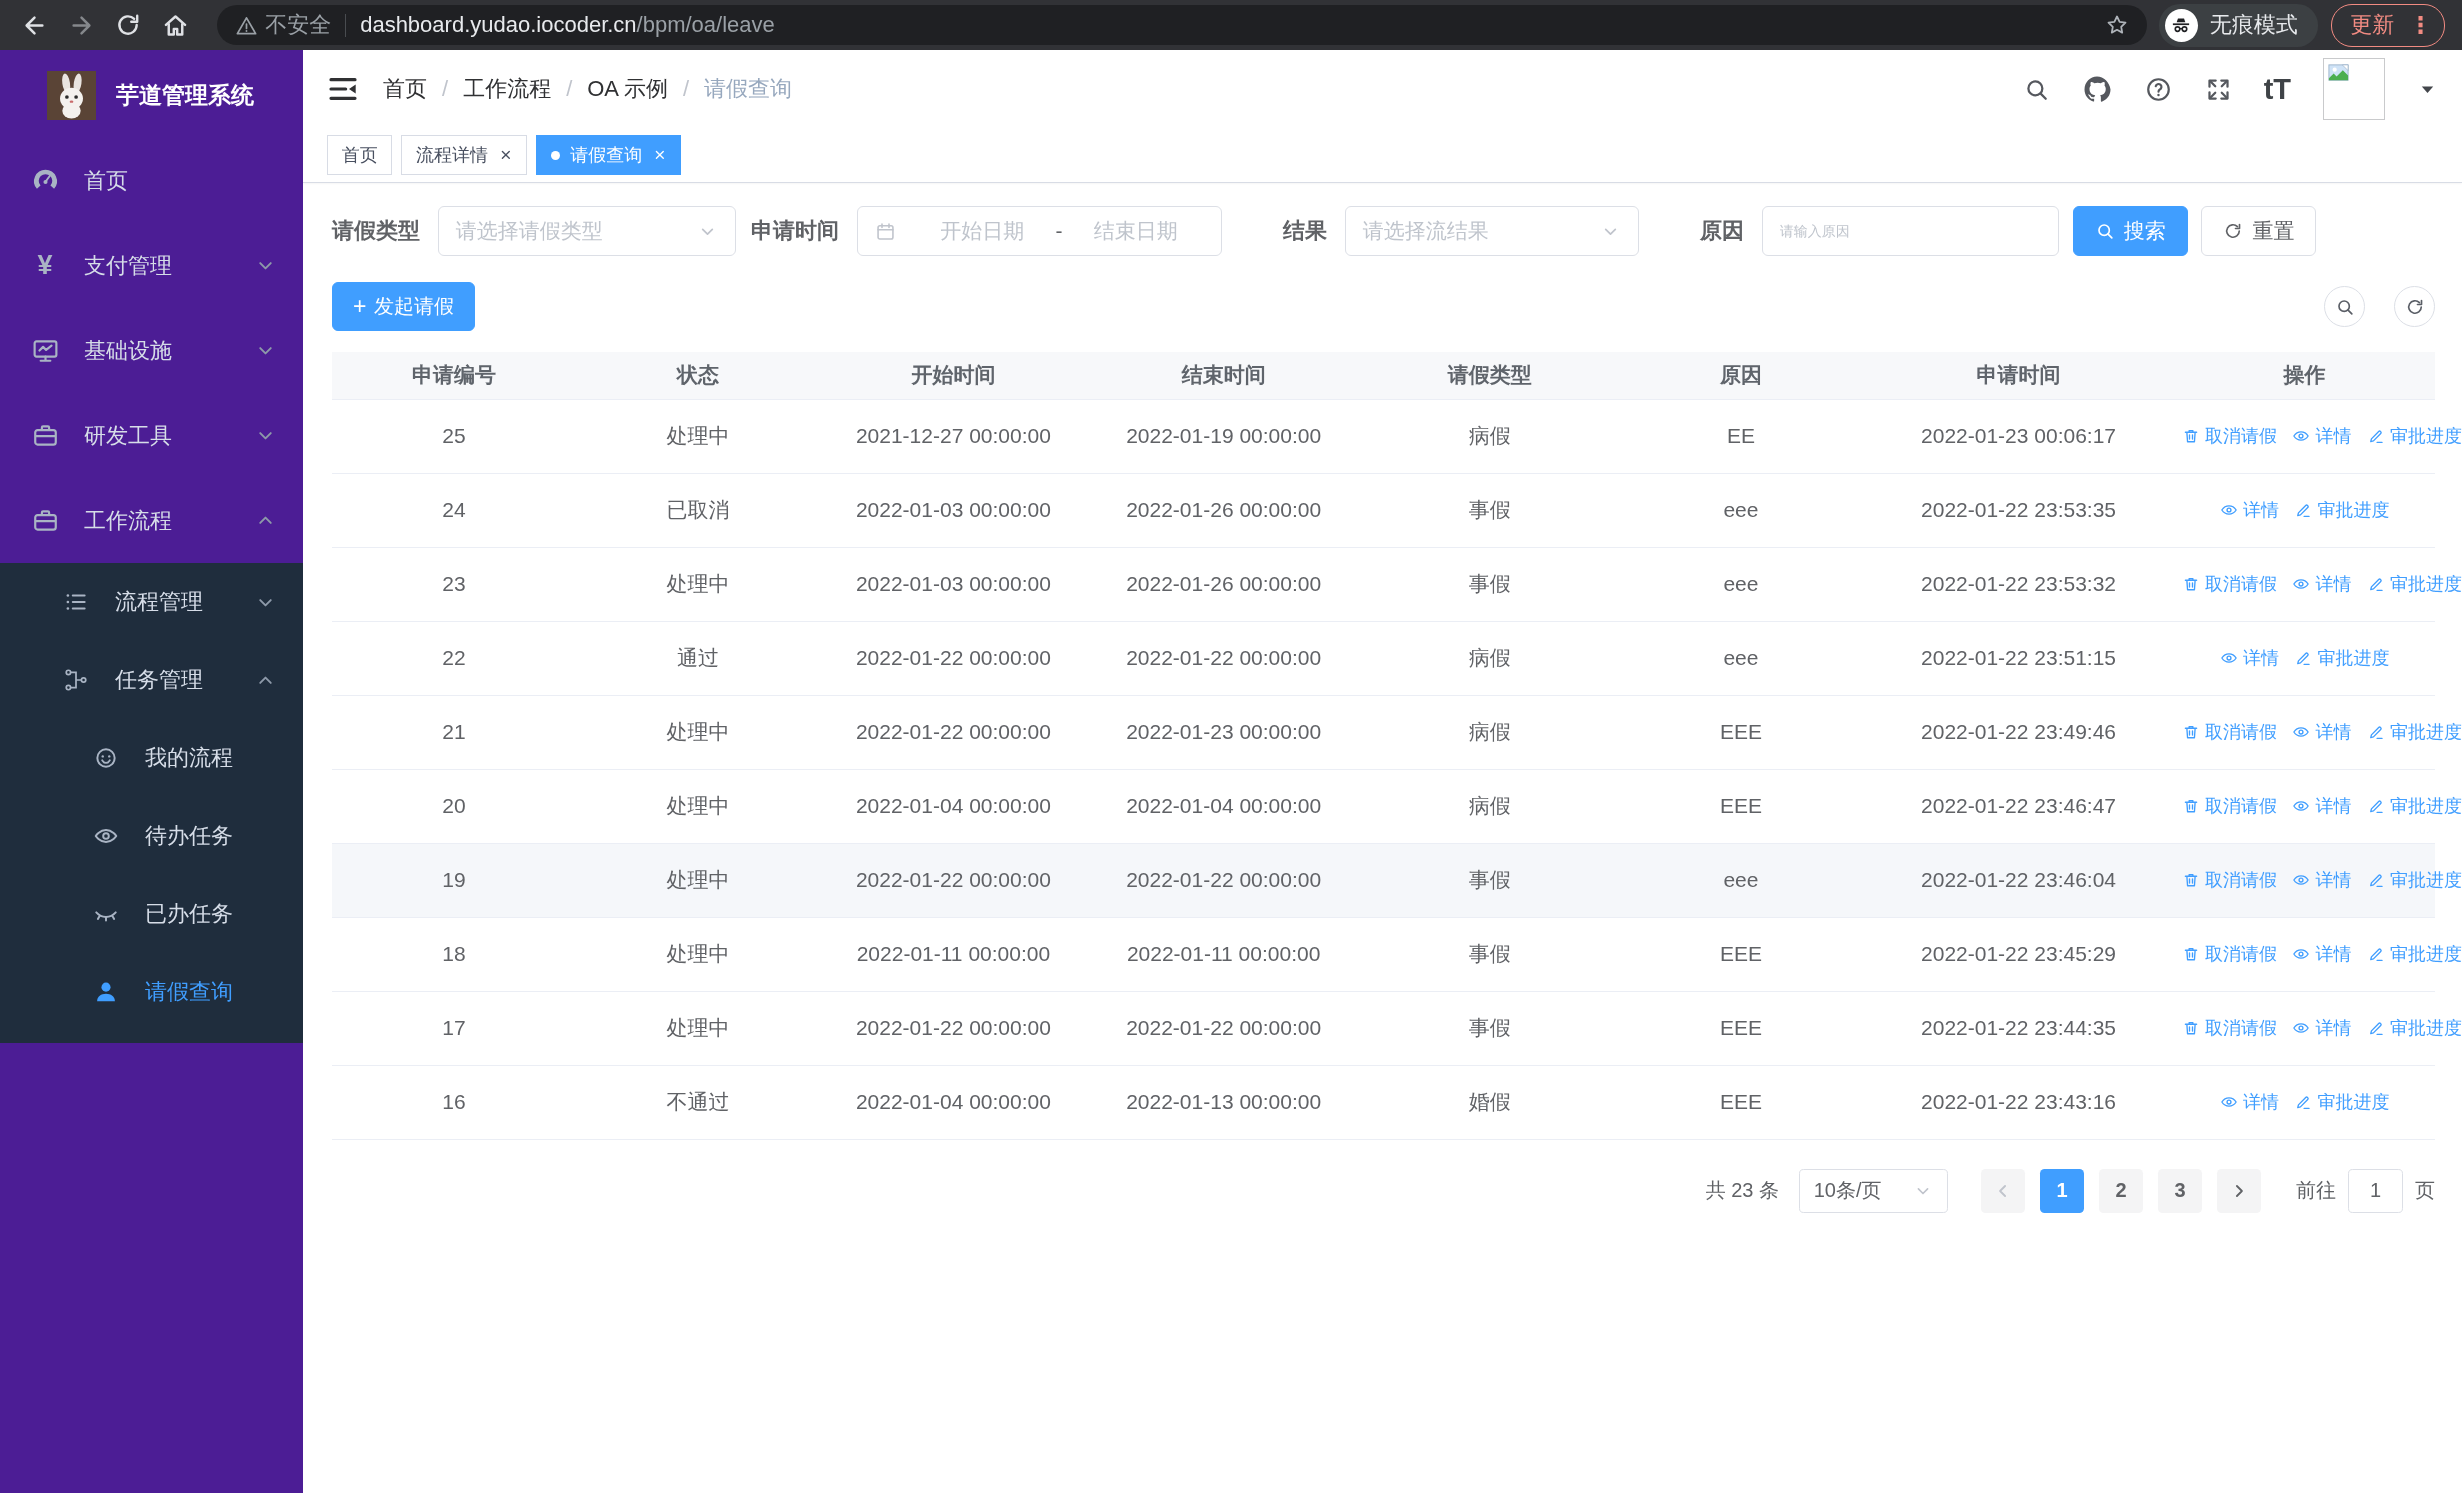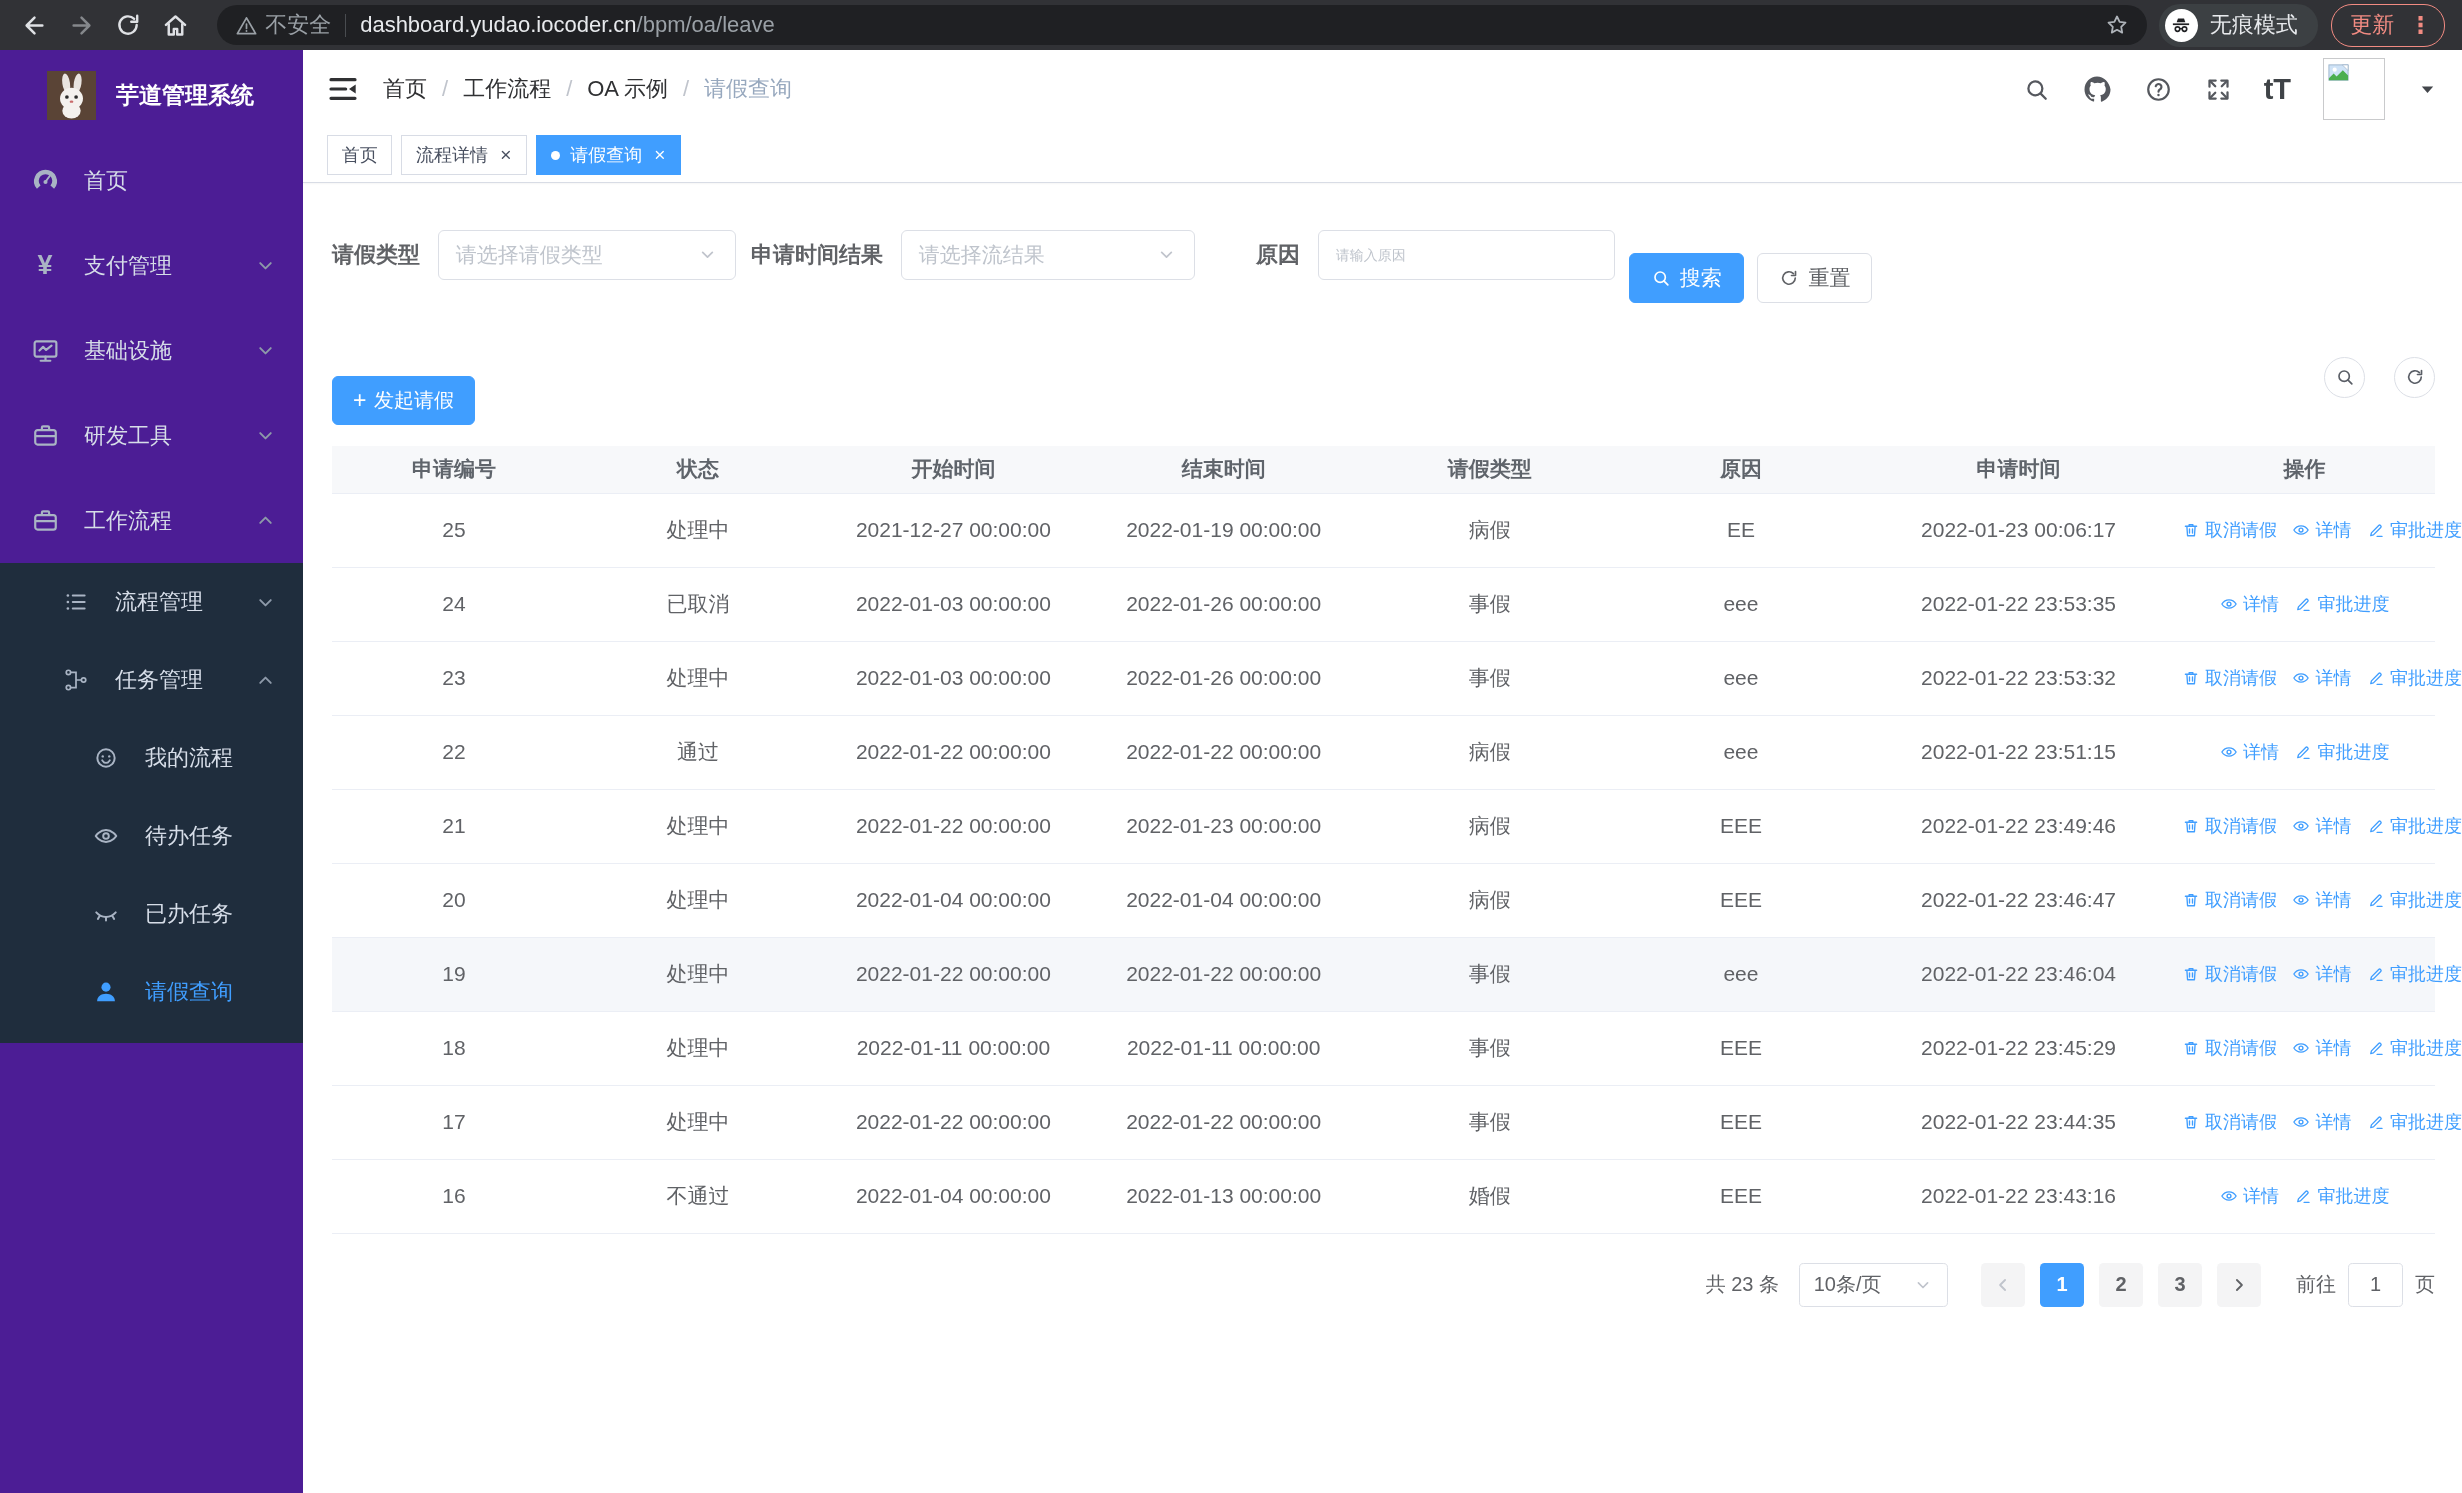--- a/index.html
+++ b/index.html
@@ -70,21 +70,21 @@
   .ctrl .chev{margin-left:auto;color:#c0c4cc;}
   .sel-type{width:298px;margin:0 15px 0 18px;}
   .datebox{width:365px;margin:0 61px 0 18px;gap:0;}
   .datebox .cal{color:#c0c4cc;margin-right:18px;}
   .datebox .ph{flex:1;text-align:center;}
   .datebox .dash{color:#606266;padding:0 4.6px;}
   .sel-result{width:294px;margin:0 61px 0 18px;}
   .inp-reason{width:297px;margin:0 13.7px 0 18px;color:#bfc4cc;}
   .inp-reason input{border:none;outline:none;width:100%;font-size:14px;color:#c2410c;background:transparent;}
   .inp-reason input::placeholder{color:#bfc4cc;}
-  .btn{height:50px;border-radius:6px;font-size:21px;display:inline-flex;align-items:center;gap:9px;padding:0 21px;cursor:pointer;white-space:nowrap;margin-top:47px;}
+  .btn{height:50px;border-radius:6px;font-size:21px;display:inline-flex;align-items:center;gap:9px;padding:0 21px;cursor:pointer;white-space:nowrap;}
   .btn-primary{background:#409eff;border:0.8px solid #409eff;color:#fff;}
   .btn-plain{background:#fff;border:0.8px solid #dcdfe6;color:#606266;}
   .btn-reset{margin-left:13.7px;}
 
   .row2{margin-top:26px;display:flex;align-items:center;}
   .btn-create{height:49px;font-size:20px;padding:0 20px;gap:7.6px;}
   .plus{font-size:23px;line-height:1;}
   .circles{margin-left:auto;display:flex;gap:29px;}
   .circle-btn{width:41px;height:41px;border:0.8px solid #dcdfe6;border-radius:50%;background:#fff;display:flex;align-items:center;justify-content:center;color:#5a5e66;cursor:pointer;}
 
@@ -519,20 +519,30 @@
           <span class="flabel">请假类型</span>
           <div class="ctrl sel-type">
             <span>请选择请假类型</span>
             <span class="chev">
                 <svg class="ic" width="21" height="21" viewBox="0 0 28 28">
                   <use href="#i-chevd"></use>
                 </svg>
               </span>
           </div>
           <span class="flabel">申请时间</span>
+          <div class="ctrl datebox">
+            <span class="cal">
+                <svg class="ic" width="21" height="21" viewBox="0 0 28 28">
+                  <use href="#i-cal"></use>
+                </svg>
+              </span>
+            <span class="ph">开始日期</span>
+            <span class="dash">-</span>
+            <span class="ph">结束日期</span>
+          </div>
           <span class="flabel">结果</span>
           <div class="ctrl sel-result">
             <span>请选择流结果</span>
             <span class="chev">
                 <svg class="ic" width="21" height="21" viewBox="0 0 28 28">
                   <use href="#i-chevd"></use>
                 </svg>
               </span>
           </div>
           <span class="flabel">原因</span>

